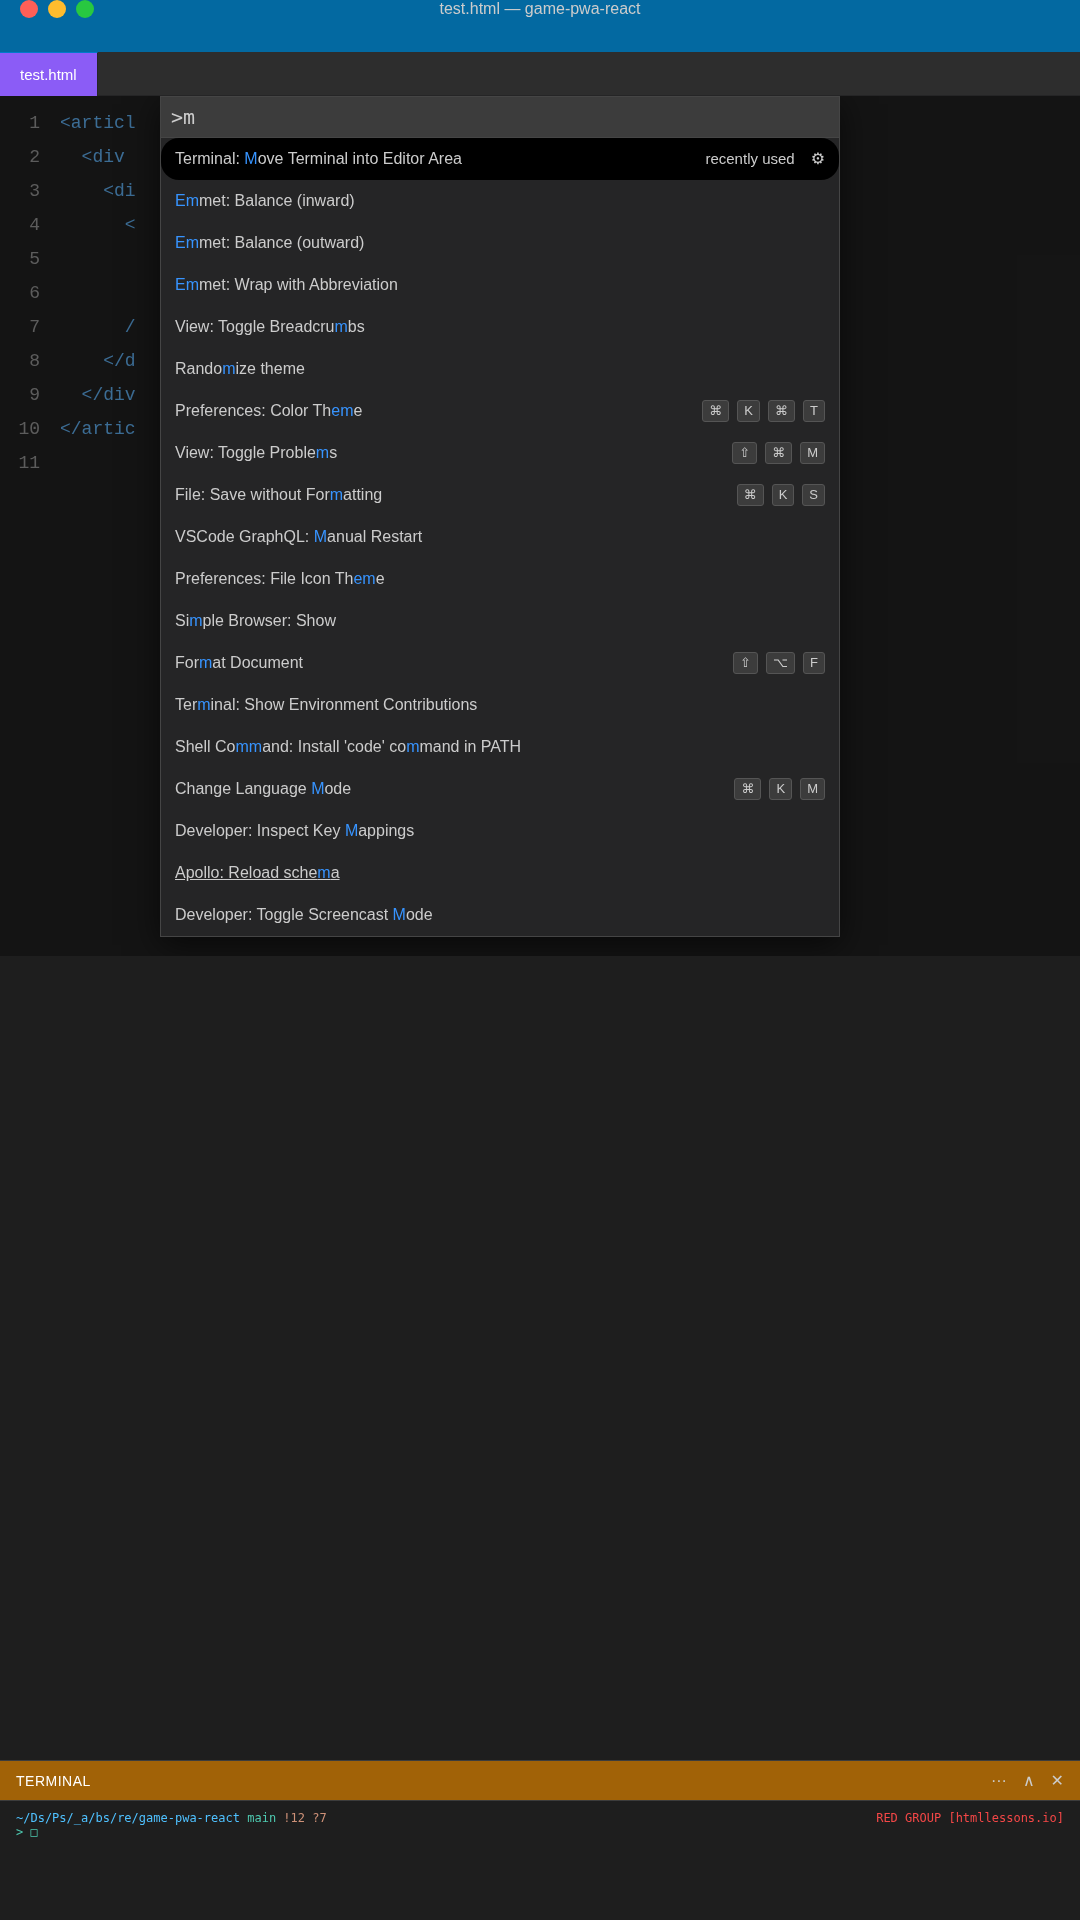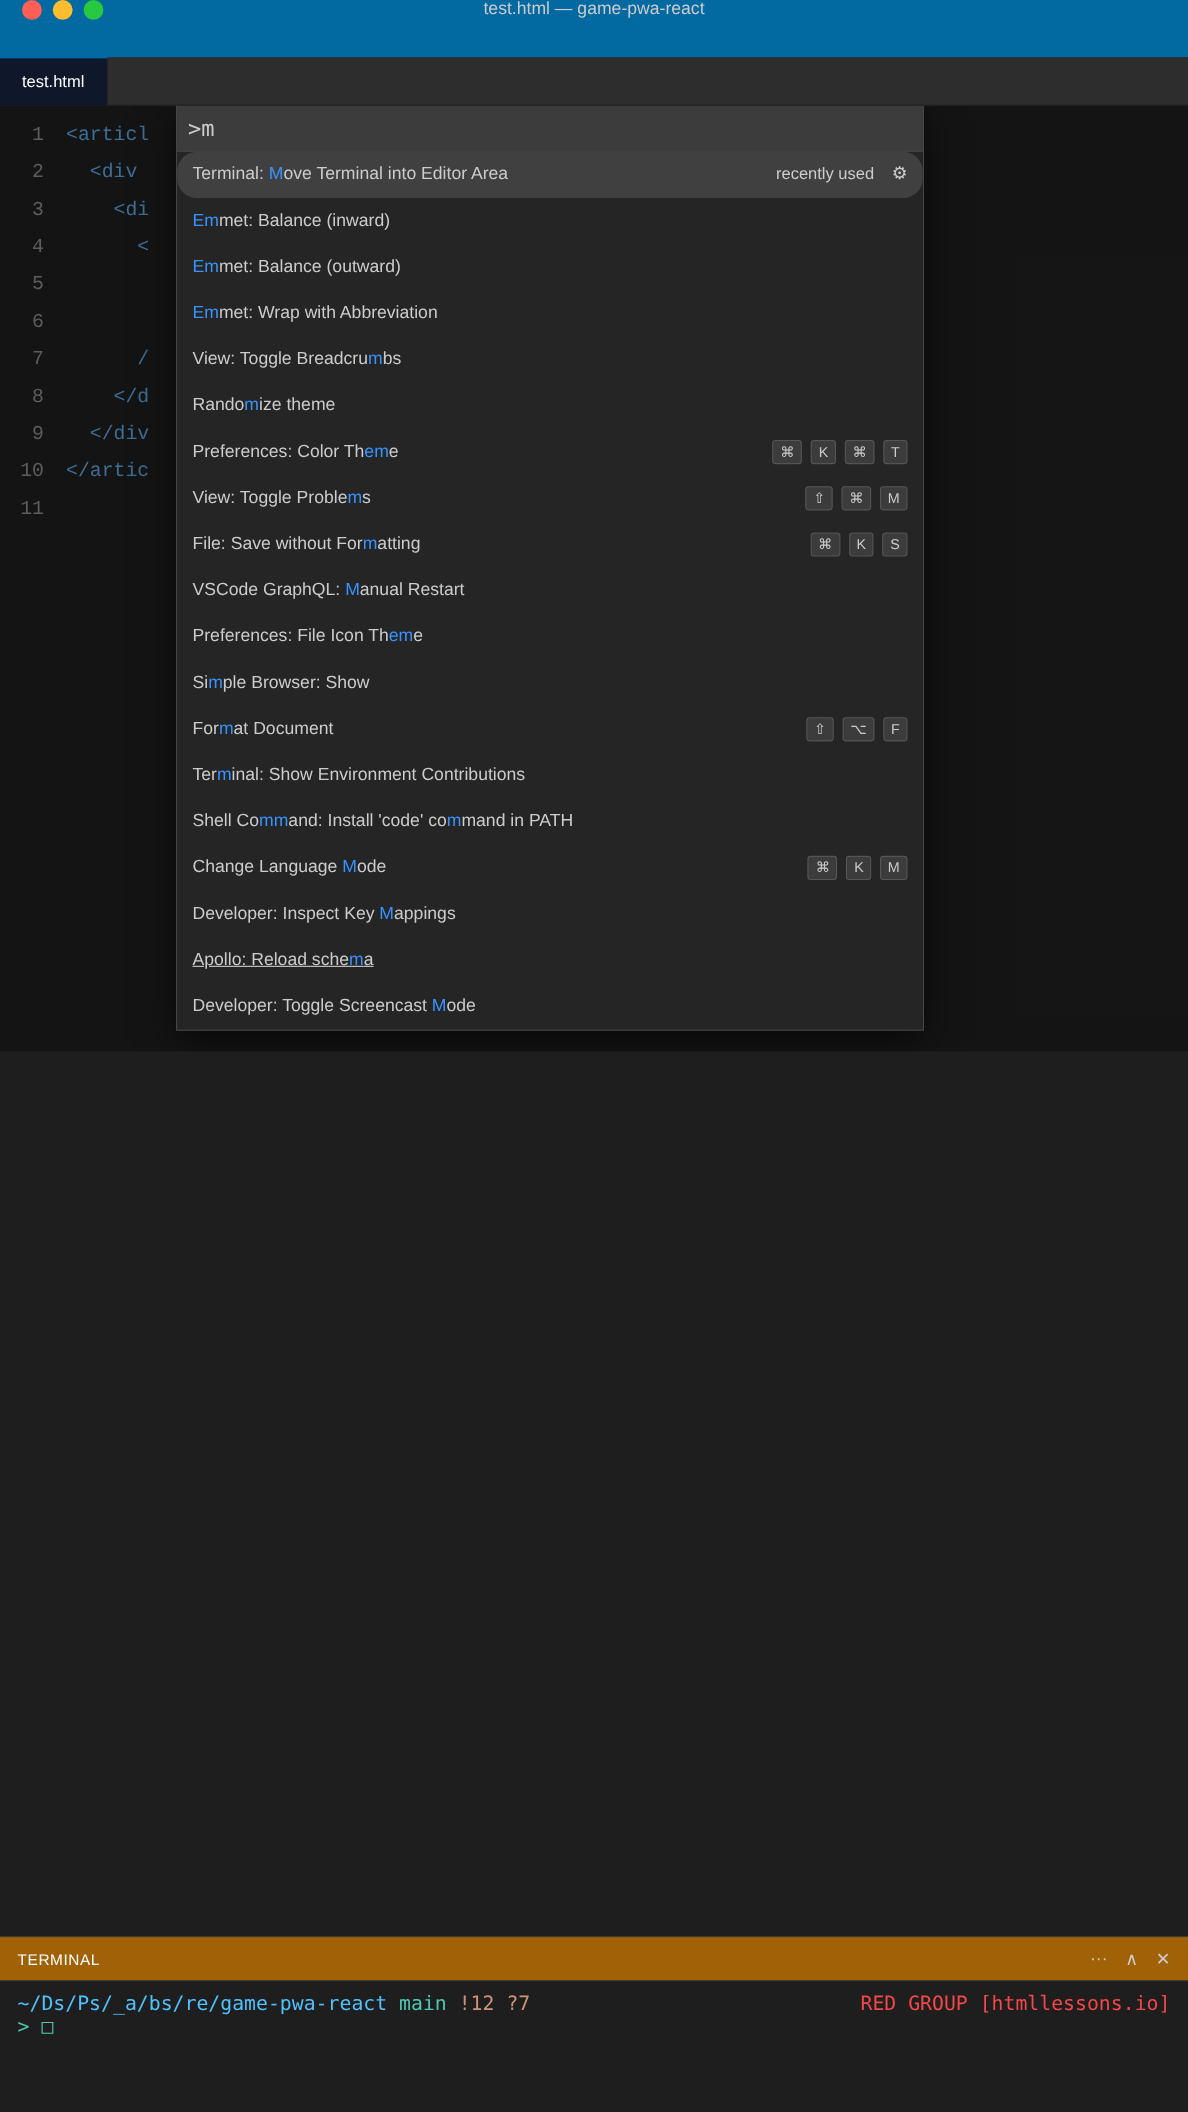--- a/index.html
+++ b/index.html
@@ -55,21 +55,21 @@
       padding: 0 20px;
       display: flex;
       align-items: center;
       color: #cccccc;
       font-size: 15px;
       border-right: 1px solid #252526;
       background: #1e1e1e;
       cursor: pointer;
     }
     .tab.active {
-      background: #0f172a;
+      background: #8b5cf6;
       border-top: 1px solid #007acc;
       color: #ffffff;
     }
 
     
     .editor-area {
       position: relative;
       width: 100%;
       height: 860px;
       background: #1e1e1e;
@@ -139,21 +139,21 @@
       padding: 8px 14px;
       display: flex;
       align-items: center;
       justify-content: space-between;
       cursor: pointer;
       font-size: 16px;
       line-height: 1.5;
       min-height: 42px;
     }
     .cp-item.selected {
-      background: #404040;
+      background: #000000;
       border-radius: 18px;
     }
     .cp-item-left {
       display: flex;
       align-items: center;
       gap: 0;
       flex: 1;
       color: #cccccc;
     }
     .cp-item-right {
@@ -219,21 +219,21 @@
       align-items: center;
     }
     .terminal-ctrl-btn {
       color: #cccccc;
       font-size: 16px;
       cursor: pointer;
     }
     .terminal-body {
       padding: 10px 16px;
       font-family: 'Menlo', 'Monaco', monospace;
-      font-size: 18px;
+      font-size: 12px;
     }
     .terminal-path {
       color: #4fc1ff;
     }
     .terminal-branch {
       color: #4ec9b0;
     }
     .terminal-badge {
       color: #ce9178;
     }

